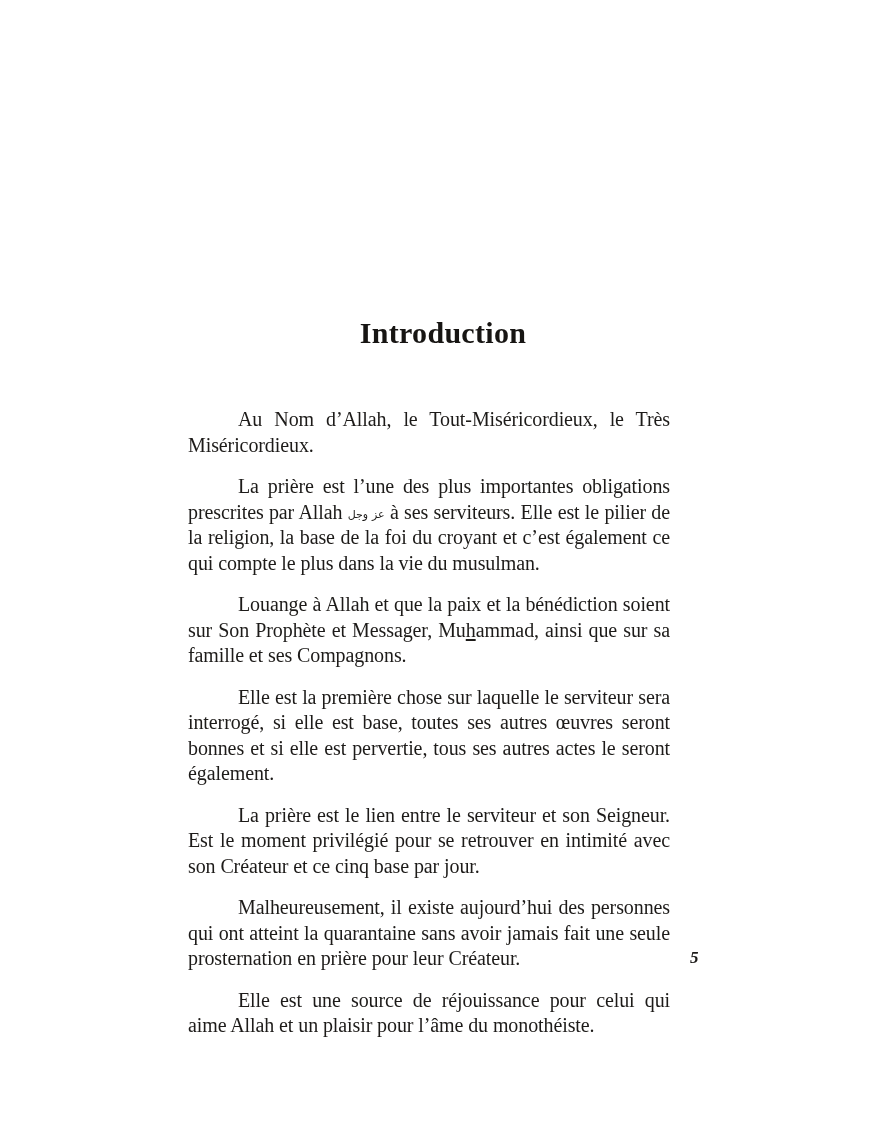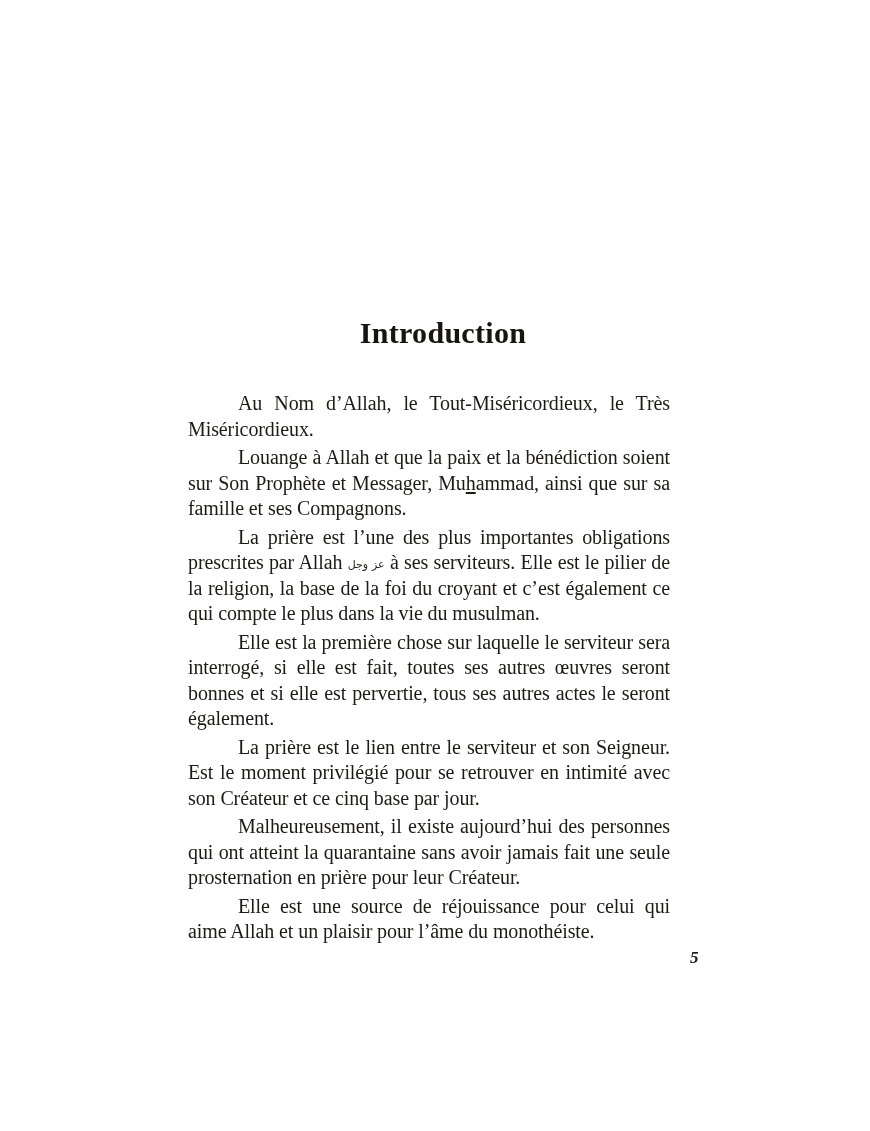--- a/index.html
+++ b/index.html
@@ -33,21 +33,21 @@
     position: absolute;
     top: 391px;
     left: 188px;
     width: 482px;
     font-size: 20px;
     line-height: 25.5px;
     text-align: justify;
     letter-spacing: -0.1px;
   }
   .body-text p {
-    margin: 0 0 3px 0;
+    margin: 16px 0 3px 0;
     text-indent: 50px;
   }
   .underlined-h {
     text-decoration: underline;
     text-underline-offset: 2px;
   }
   .honorific {
     font-family: "DejaVu Sans", sans-serif;
     font-size: 11px;
     line-height: 1;
@@ -67,25 +67,25 @@
 <body>
 
 <div class="page">
 
   <h1 class="title">Introduction</h1>
 
   <div class="body-text">
 
     <p><span>Au Nom d’Allah, le Tout-Miséricordieux, le Très Miséricordieux.</span></p>
 
+    <p><span>La prière est l’une des plus importantes obligations prescrites par Allah </span><span class="honorific" dir="rtl">عز وجل</span><span> à ses serviteurs. Elle est le pilier de la religion, la base de la foi du croyant et c’est également ce qui compte le plus dans la vie du musulman.</span></p>
+
     <p><span>Louange à Allah et que la paix et la bénédiction soient sur Son Prophète et Messager, Mu</span><span class="underlined-h">h</span><span>ammad, ainsi que sur sa famille et ses Compagnons.</span></p>
 
-    <p><span>La prière est l’une des plus importantes obligations prescrites par Allah </span><span class="honorific" dir="rtl">عز وجل</span><span> à ses serviteurs. Elle est le pilier de la religion, la base de la foi du croyant et c’est également ce qui compte le plus dans la vie du musulman.</span></p>
-
-    <p><span>Elle est la première chose sur laquelle le serviteur sera interrogé, si elle est fait, toutes ses autres œuvres seront bonnes et si elle est pervertie, tous ses autres actes le seront également.</span></p>
+    <p><span>Elle est la première chose sur laquelle le serviteur sera interrogé, si elle est base, toutes ses autres œuvres seront bonnes et si elle est pervertie, tous ses autres actes le seront également.</span></p>
 
     <p><span>La prière est le lien entre le serviteur et son Seigneur. Est le moment privilégié pour se retrouver en intimité avec son Créateur et ce cinq base par jour.</span></p>
 
     <p><span>Malheureusement, il existe aujourd’hui des personnes qui ont atteint la quarantaine sans avoir jamais fait une seule prosternation en prière pour leur Créateur.</span></p>
 
     <p><span>Elle est une source de réjouissance pour celui qui aime Allah et un plaisir pour l’âme du monothéiste.</span></p>
 
   </div>
 
   <div class="page-number">5</div>

